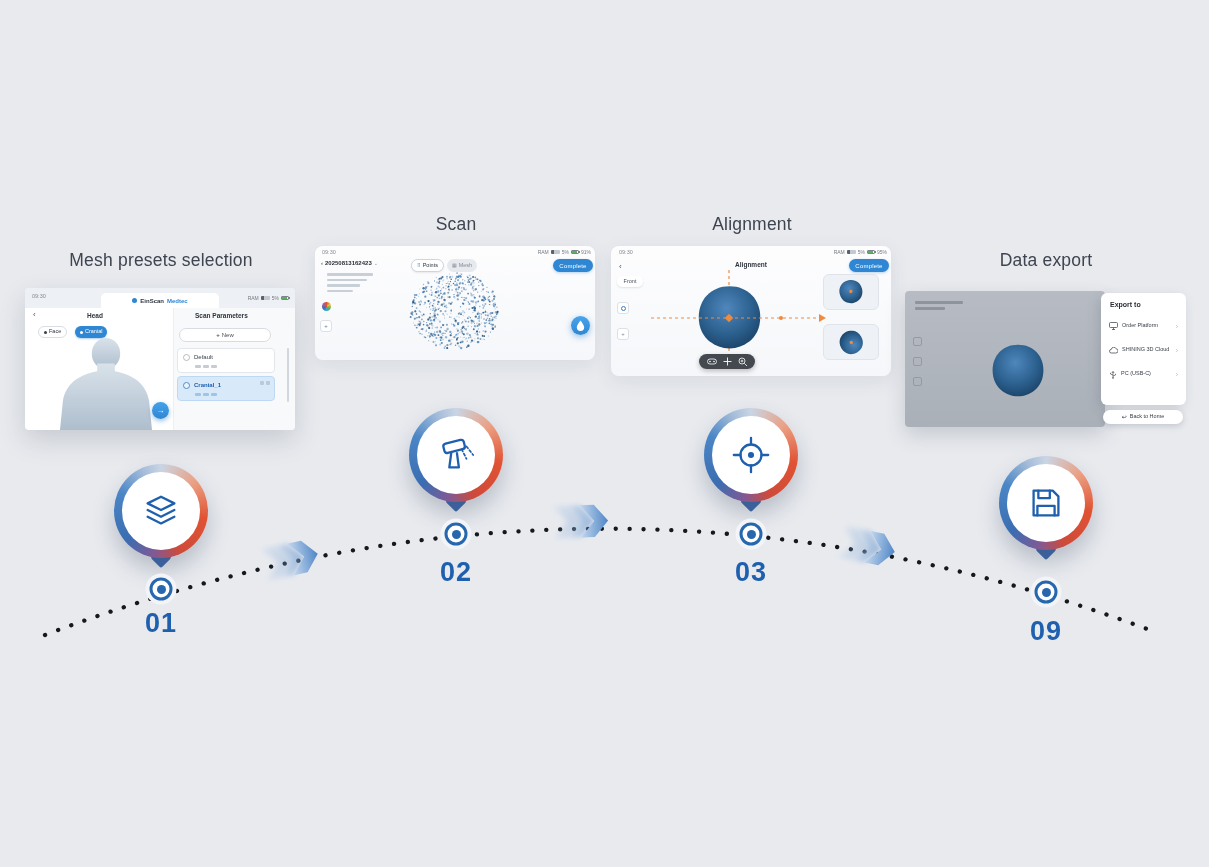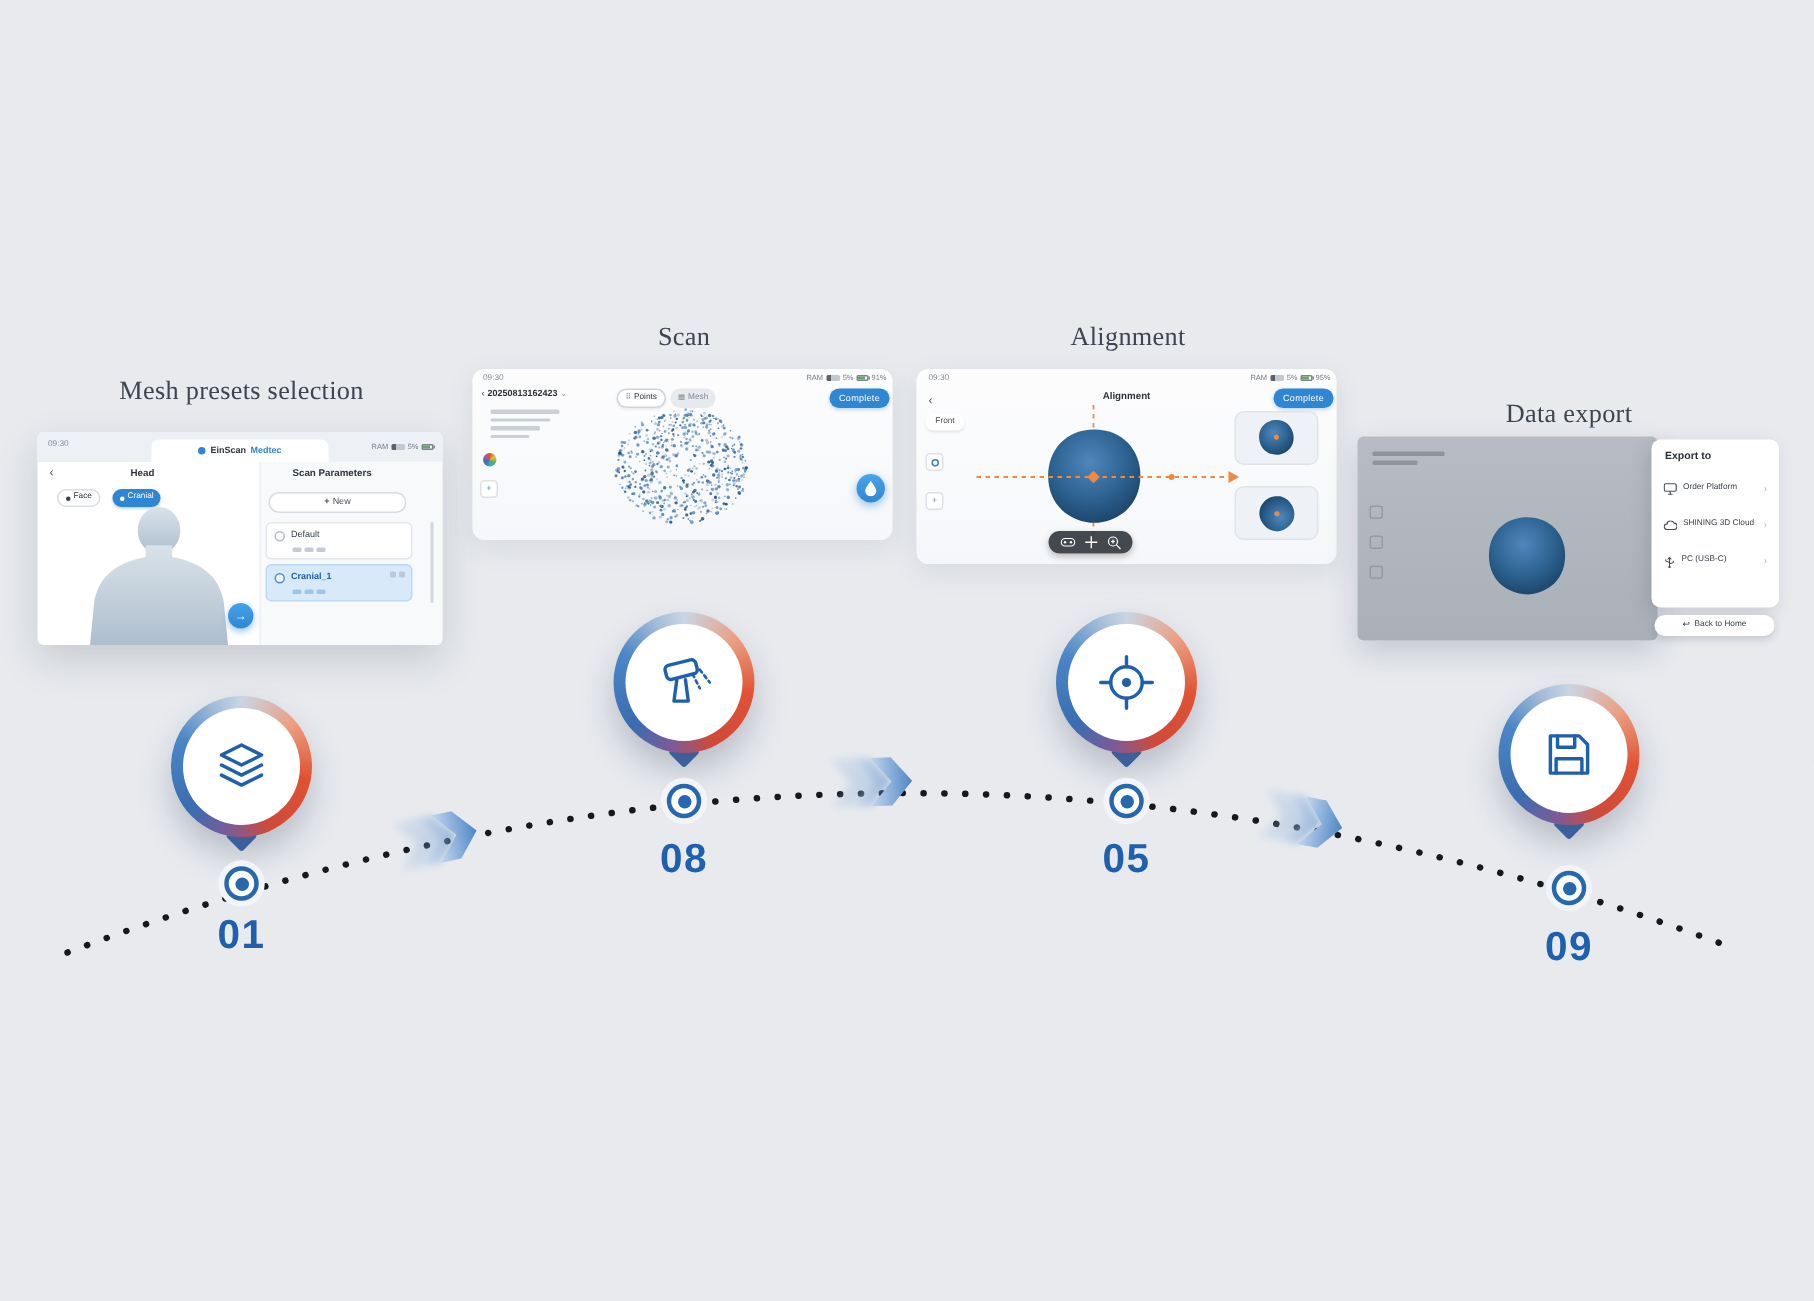--- a/index.html
+++ b/index.html
@@ -1,21 +1,21 @@
 <!DOCTYPE html>
 <html><head>
 <meta charset="utf-8">
 <style>
   *{box-sizing:border-box;margin:0;padding:0}
   body{background:#dfe1e6;font-family:"Liberation Sans",sans-serif;}
   #stage{position:relative;width:1209px;height:867px;background:#e8eaee;overflow:hidden;}
 
   .flow-svg{position:absolute;left:0;top:0;}
 
-  .step-title{position:absolute;transform:translateX(-50%);font-size:17.5px;font-weight:500;color:#3e4450;white-space:nowrap;letter-spacing:.2px;font-family:Liberation Serif, serif;}
+  .step-title{position:absolute;transform:translateX(-50%);font-size:17.5px;font-weight:500;color:#3e4450;white-space:nowrap;letter-spacing:.2px;}
   .step-num{position:absolute;transform:translateX(-50%);font-size:27px;font-weight:700;color:#1e5fae;letter-spacing:1px;}
 
   
   .marker{position:absolute;width:23px;height:23px;transform:translate(-50%,-50%);border-radius:50%;background:#fff;border:3px solid #2767ae;box-shadow:0 0 0 4px #f2f4f7;}
   .marker::after{content:"";position:absolute;left:50%;top:50%;width:9px;height:9px;transform:translate(-50%,-50%);border-radius:50%;background:#2767ae;}
 
   
   .badge{position:absolute;width:94px;height:94px;transform:translate(-50%,-50%);}
   .badge .tail{position:absolute;left:50%;bottom:-7px;width:15px;height:15px;transform:translateX(-50%) rotate(45deg);background:#3c66a8;border-radius:2px;}
   .badge .ring{position:absolute;inset:0;border-radius:50%;
@@ -147,21 +147,21 @@
     <g transform="translate(879 549) rotate(11) scale(1.15)">
       <polygon points="-34,-14 -22,-14 -10,0 -22,14 -34,14 -22,0" fill="url(#arrG)" opacity=".28" filter="url(#blur2)"></polygon>
       <polygon points="-22,-14 -10,-14 2,0 -10,14 -22,14 -10,0" fill="url(#arrG)" opacity=".55" filter="url(#blur2)"></polygon>
       <polygon points="-10,-14 2,-14 14,0 2,14 -10,14 2,0" fill="url(#arrG)"></polygon>
     </g>
   </svg>
 
   <div class="step-title" style="left:161px;top:250px">Mesh presets selection</div>
   <div class="step-title" style="left:456px;top:214px">Scan</div>
   <div class="step-title" style="left:752px;top:214px">Alignment</div>
-  <div class="step-title" style="left:1046px;top:265px">Data export</div>
+  <div class="step-title" style="left:1046px;top:250px">Data export</div>
 
   <div class="shot s1">
     <div class="s1-top"></div>
     <div class="s1-tab">
       <span class="logo-sq"></span>
       <span class="f6 b cdark">EinScan</span>
       <span class="f6 b cblue">Medtec</span>
     </div>
     <span class="s1-time f55 cmut">09:30</span>
     <div class="statusrow s1-status">
@@ -1098,17 +1098,17 @@
       </svg>
     </div>
   </div>
 
   <div class="marker" style="left:161px;top:589px"></div>
   <div class="marker" style="left:456px;top:534px"></div>
   <div class="marker" style="left:751px;top:534px"></div>
   <div class="marker" style="left:1046px;top:592px"></div>
 
   <div class="step-num" style="left:161px;top:608px">01</div>
-  <div class="step-num" style="left:456px;top:557px">08</div>
-  <div class="step-num" style="left:751px;top:557px">05</div>
+  <div class="step-num" style="left:456px;top:557px">02</div>
+  <div class="step-num" style="left:751px;top:557px">03</div>
   <div class="step-num" style="left:1046px;top:616px">09</div>
 
 </div>
 
 </body></html>

